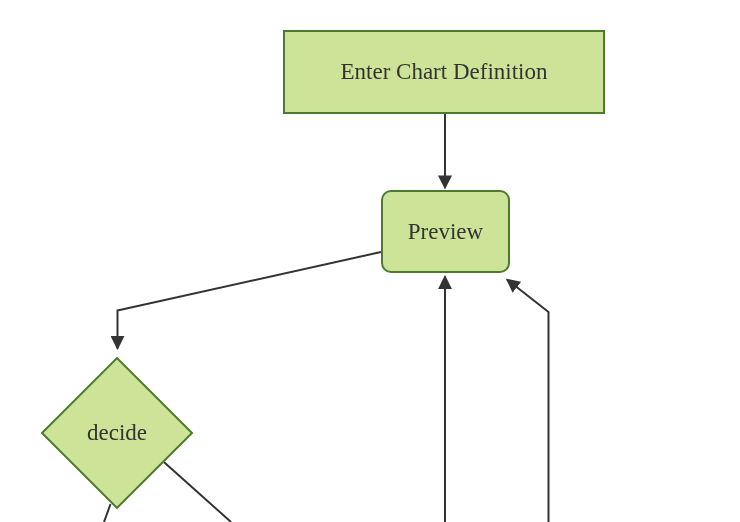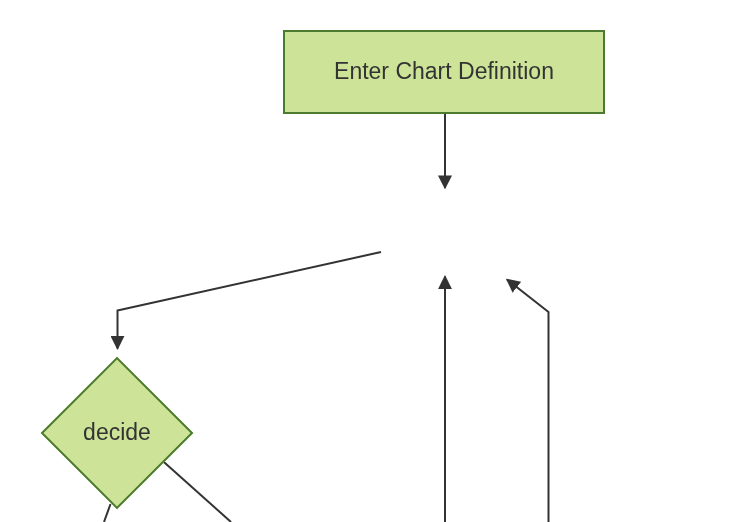--- a/index.html
+++ b/index.html
@@ -6,21 +6,21 @@
     margin: 0;
     padding: 0;
     background: #ffffff;
   }
   .canvas {
     position: relative;
     width: 688px;
     height: 522px;
     background: #ffffff;
     overflow: hidden;
-    font-family: Liberation Sans, sans-serif;
+    font-family: Liberation Serif, serif;
     border-radius: 31px;
   }
   .edge-layer {
     position: absolute;
     left: 0;
     top: 0;
     width: 740px;
     height: 522px;
   }
   .edge {
@@ -103,19 +103,22 @@
 
     <path class="edge" d="M110.5,504 L104,522"></path>
 
     <path class="edge" d="M160.5,459 L231,522"></path>
   </svg>
 
   <div class="node node-rect">
     <span>Enter Chart Definition</span>
   </div>
 
+  <div class="node node-rounded">
+    <span>Preview</span>
+  </div>
 
   <div class="node node-diamond">
     <div class="diamond-shape"></div>
     <span class="diamond-label">decide</span>
   </div>
 
 </div>
 
 </body></html>

